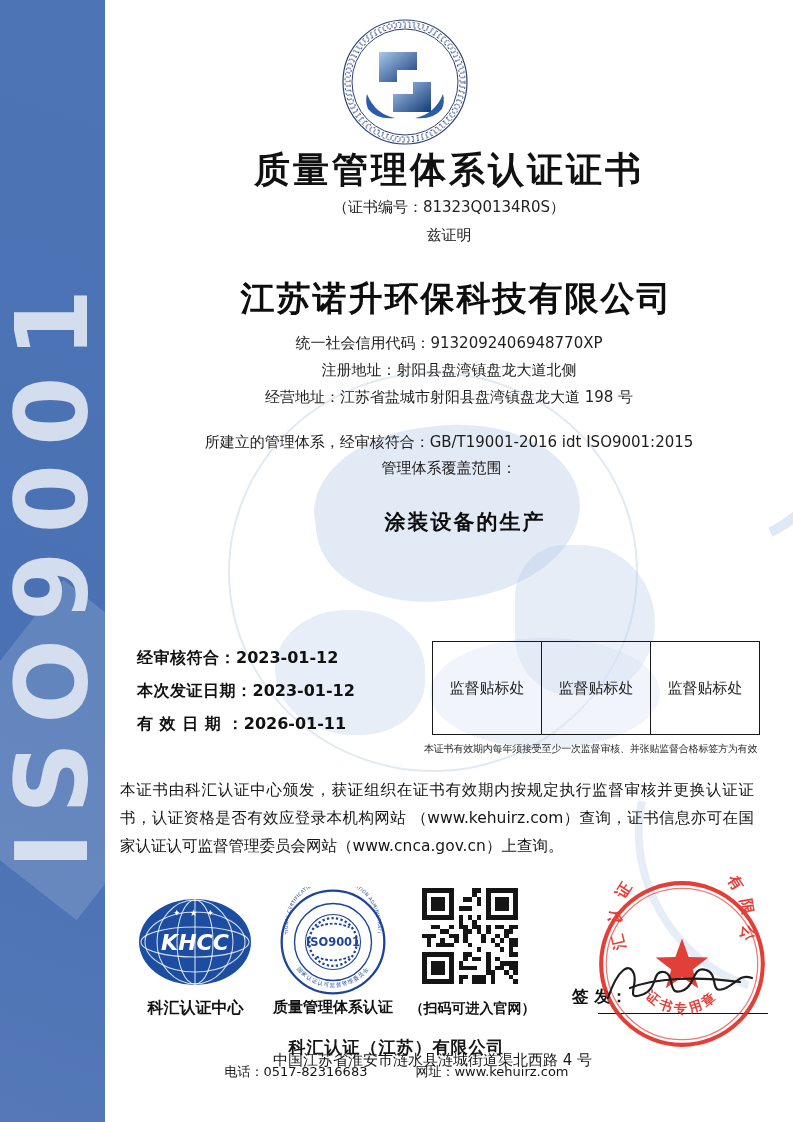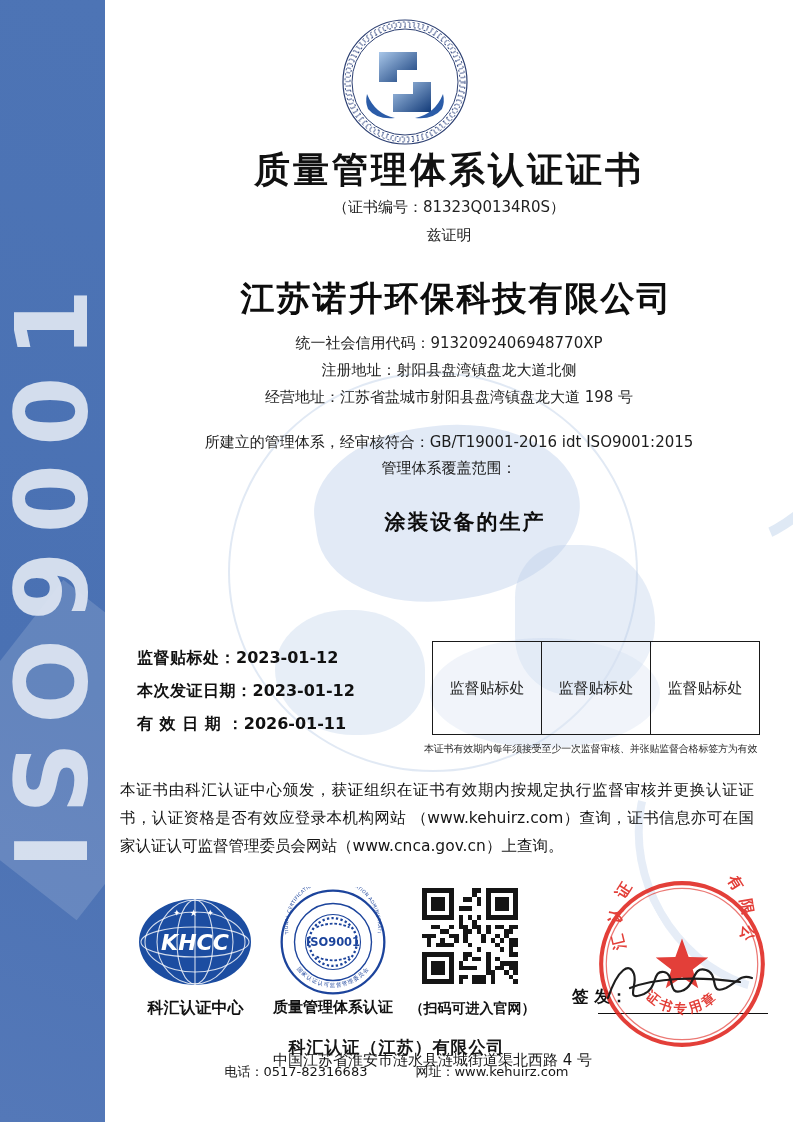--- a/index.html
+++ b/index.html
@@ -142,21 +142,21 @@
     <div class="abs infoline credit">统一社会信用代码：9132092406948770XP</div>
     <div class="abs infoline reg">注册地址：射阳县盘湾镇盘龙大道北侧</div>
     <div class="abs infoline bus">经营地址：江苏省盐城市射阳县盘湾镇盘龙大道 198 号</div>
 
     <div class="abs standard">所建立的管理体系，经审核符合：GB/T19001-2016 idt ISO9001:2015</div>
     <div class="abs scope-label">管理体系覆盖范围：</div>
     <div class="abs scope">涂装设备的生产</div>
 
     <div class="abs dates">
       <div>
-        <span class="lbl">监督贴标处：</span><span class="val">2023-01-12</span>
+        <span class="lbl">经审核符合：</span><span class="val">2023-01-12</span>
       </div>
       <div>
         <span class="lbl">本次发证日期：</span><span class="val">2023-01-12</span>
       </div>
       <div>
         <span class="lbl">有 效 日 期 ：</span><span class="val">2026-01-11</span>
       </div>
     </div>
 
     <div class="abs sticker-table">

